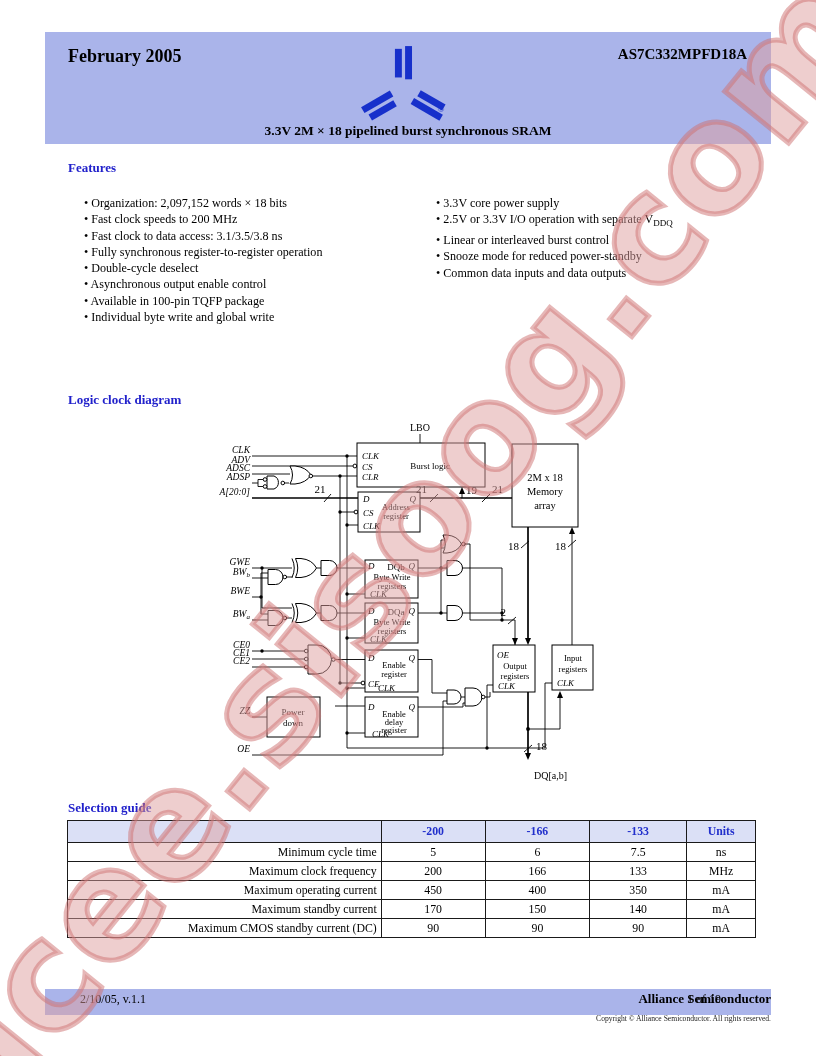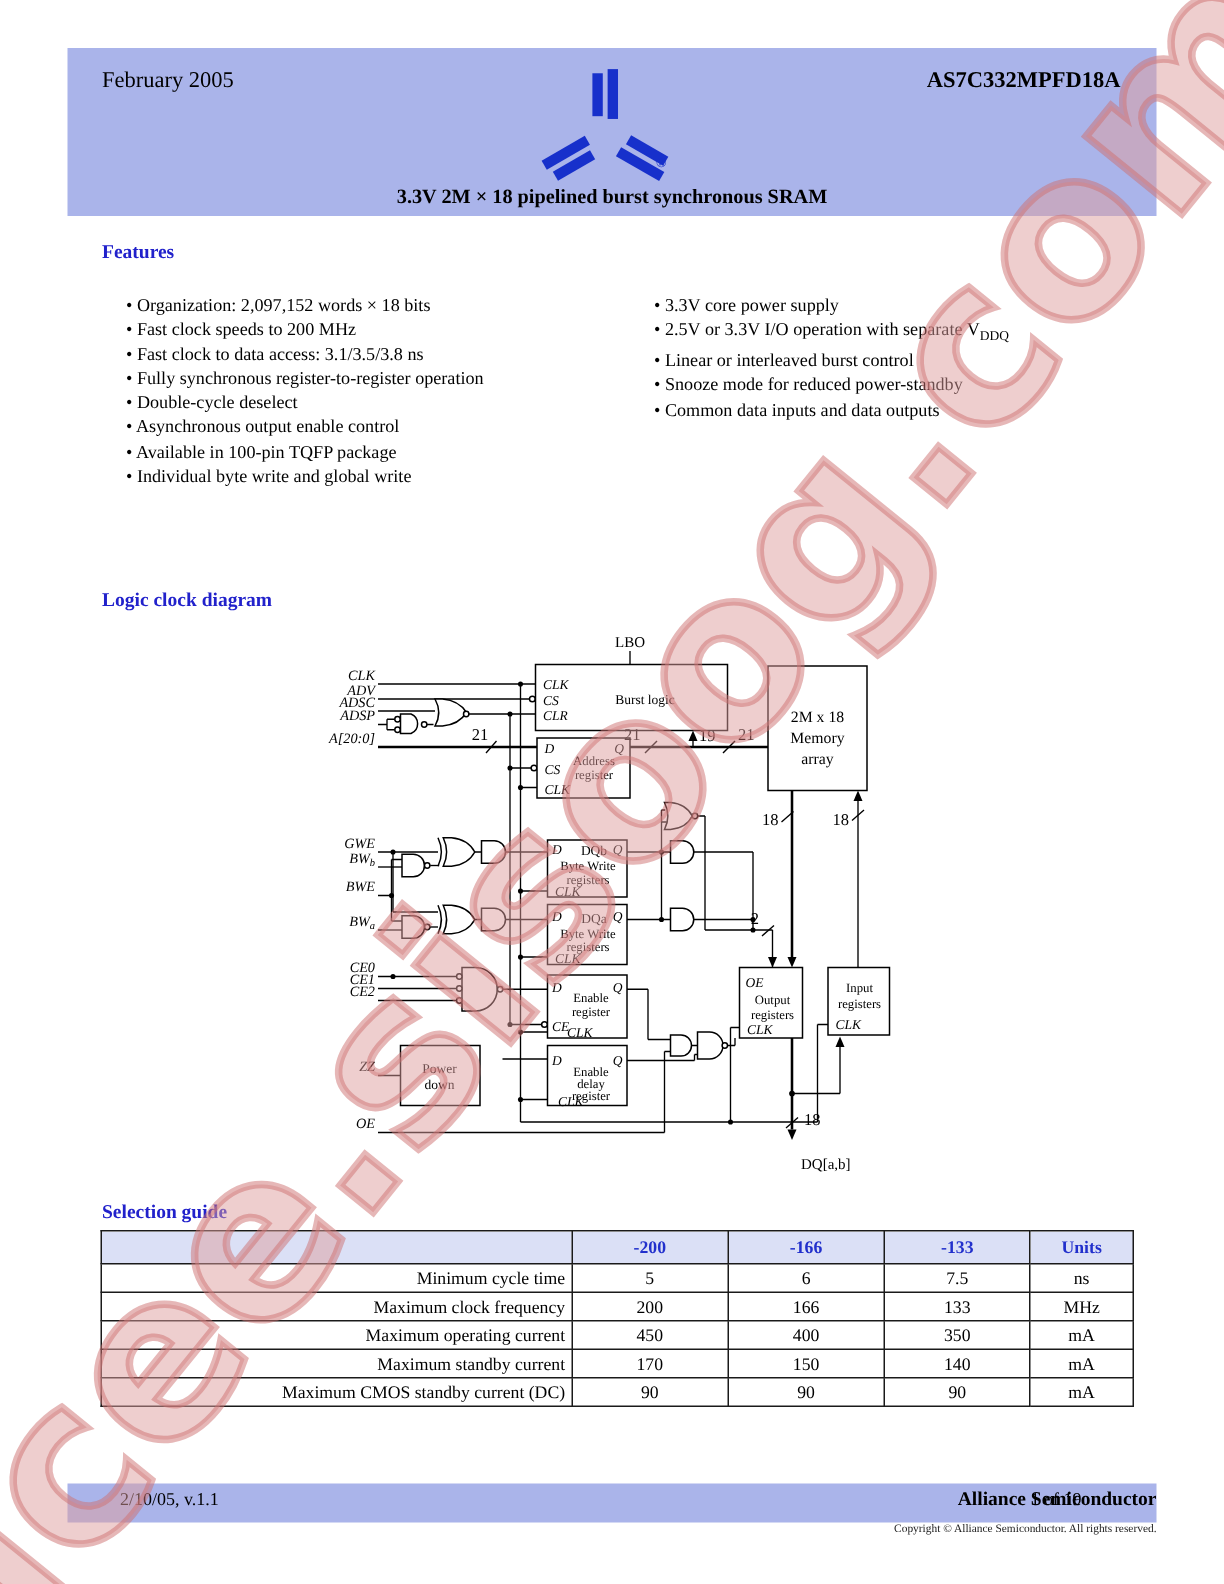--- a/index.html
+++ b/index.html
@@ -1,21 +1,21 @@
 <!DOCTYPE html>
 <html><head>
 <meta charset="utf-8">
 <style>
   html,body{margin:0;padding:0}
   body{width:816px;height:1056px;position:relative;overflow:hidden;background:#ffffff;
        font-family:"Liberation Serif",serif;color:#000}
 
   
   .band{position:absolute;left:45px;top:32px;width:726px;height:112px;background:#aab4ea}
-  .date{position:absolute;left:23px;top:14px;font-size:15px;font-weight:normal}
+  .date{position:absolute;left:23px;top:14px;font-size:18px;font-weight:bold}
   .part{position:absolute;right:24px;top:14px;font-size:15px;font-weight:bold}
   .prodtitle{position:absolute;left:0;right:0;bottom:5px;text-align:center;font-size:13.5px;font-weight:bold}
   .logo{position:absolute;left:50%;top:13px;transform:translateX(-54%)}
   .regmark{font:10px "Liberation Serif",serif;fill:#1730cb}
 
   
   .h{position:absolute;color:#2121cb;font-weight:bold;font-size:13px}
 
   
   ul.feat{position:absolute;margin:16px;padding:0;list-style:none;font-size:12.1px;line-height:16.3px;width:352px}

